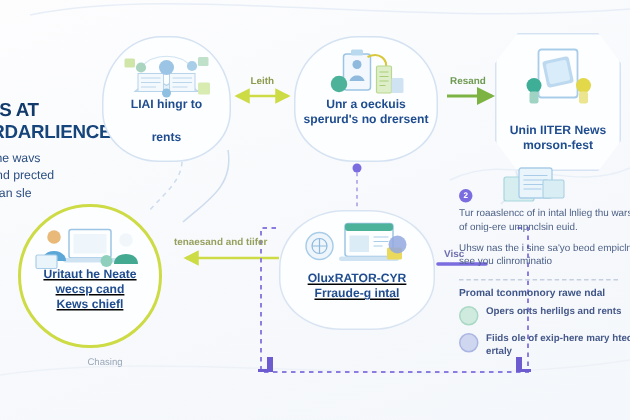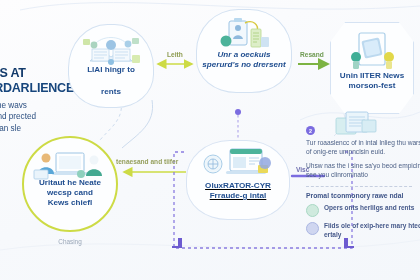--- a/index.html
+++ b/index.html
@@ -82,45 +82,46 @@
     left: 68px; top: 24px;
     width: 86px; height: 84px;
     border: 1px solid #d4e2f2;
     border-radius: 46% 46% 44% 44% / 52% 52% 40% 40%;
     background: #fdfeff;
     padding-top: 40px;
     gap: 12px;
   }
   
   #node-report {
-    left: 196px; top: 9px;
+    left: 196px; top: 24px;
     width: 96px; height: 84px;
     border: 1px solid #d4e2f2;
     border-radius: 44% 44% 42% 42% / 50% 50% 40% 40%;
     background: #fdfeff;
     padding-top: 40px;
-    font-style: italic;
   }
   
   #node-news {
     left: 330px; top: 22px;
     width: 84px; height: 92px;
     border: 1px solid #d6e3f3;
     background: #fdfeff;
     clip-path: polygon(18% 0%, 82% 0%, 100% 22%, 100% 78%, 82% 100%, 18% 100%, 0% 78%, 0% 22%);
     padding-top: 48px;
+    justify-content: center;
   }
   
   #node-team {
-    left: 22px; top: 136px;
+    left: 12px; top: 136px;
     width: 96px; height: 96px;
     border: 2px solid #cddb45;
     border-radius: 50%;
     background: #fdfeff;
     padding-top: 40px;
+    text-decoration: underline;
   }
   
   #node-orchestrator {
     left: 186px; top: 140px;
     width: 104px; height: 80px;
     border: 1px solid #d9e4f3;
     border-radius: 42% 42% 40% 40% / 48% 48% 42% 42%;
     background: #fdfeff;
     padding-top: 40px;
     text-decoration: underline;

